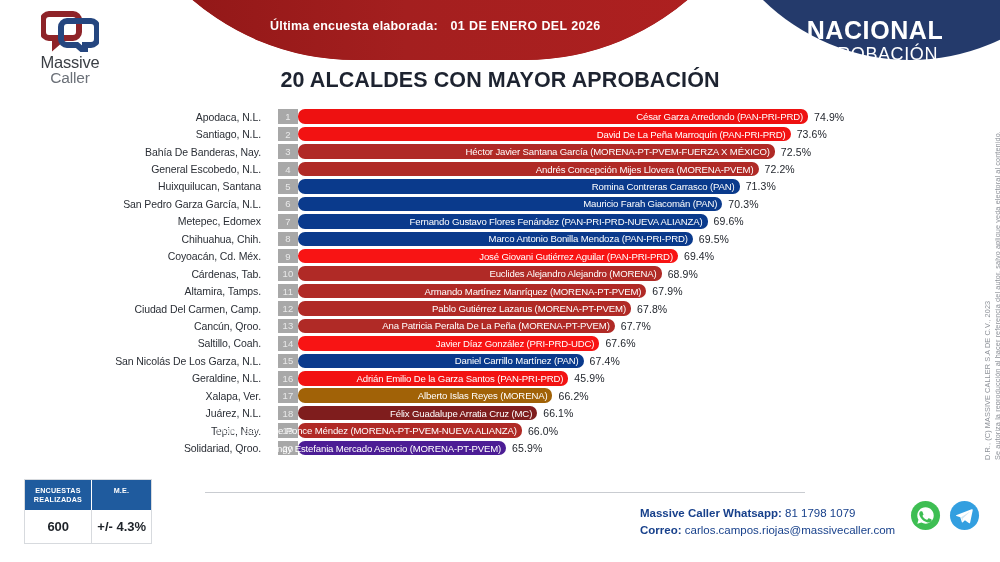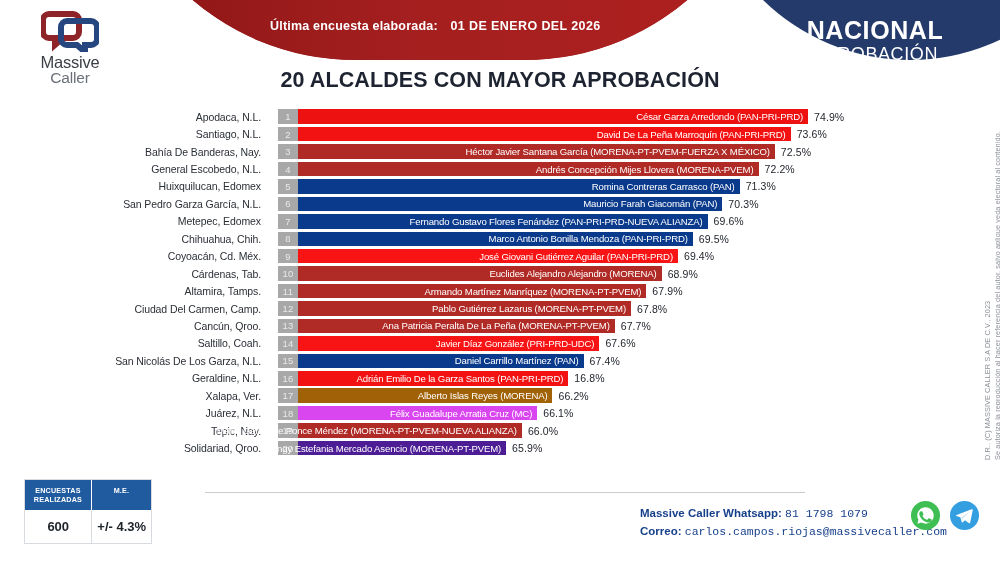--- a/index.html
+++ b/index.html
@@ -67,21 +67,21 @@
     font-size: 10.5px; color: #2b2f36; white-space: nowrap; letter-spacing: -.1px;
   }
   .rank {
     width: 20px; height: 14.5px; background: #a8a8a8; color: #e9e9e9;
     font-size: 9.5px; display: flex; align-items: center; justify-content: center;
     flex: 0 0 20px; letter-spacing: .2px;
   }
   .bar-wrap { position: relative; flex: 1; height: 14.5px; }
   .bar {
     position: absolute; left: 0; top: 0; height: 14.5px;
-    display: flex; align-items: center; justify-content: flex-end;
+    display: flex; align-items: center; justify-content: flex-end; border-radius: 7px;
   }
   .bar-label {
     font-size: 9.6px; color: #ffffff; white-space: nowrap;
     padding-right: 5px; letter-spacing: -.15px;
   }
   .pct {
     position: absolute; top: 0; height: 14.5px; display: flex; align-items: center;
     font-size: 10.5px; color: #23272e; white-space: nowrap; letter-spacing: .1px;
   }
 
@@ -105,21 +105,21 @@
   .stats-body div {
     font-size: 13px; font-weight: 700; color: #1d2228; text-align: center;
     padding: 9px 2px;
   }
   .sb1 { width: 68px; border-right: 1px solid #d7dade; }
   .sb2 { width: 59px; }
 
   .contact { position: absolute; left: 640px; top: 505px; line-height: 1.45; }
   .contact div { font-size: 11.5px; color: #17408B; white-space: nowrap; }
   .contact b { font-weight: 700; }
-  .contact span { font-weight: 400; font-family: Liberation Mono, monospace; }
+  .contact span { font-weight: 400; }
 
   .social { position: absolute; left: 910px; top: 500px; display: flex; gap: 8px; }
   .soc { width: 31px; height: 31px; border-radius: 50%; display: block; }
 
   
   .copyright {
     position: absolute; right: 1px; top: 108px; width: 26px; height: 360px;
   }
   .copyright div {
     position: absolute; transform-origin: left top;
@@ -195,21 +195,21 @@
         <div class="city">General Escobedo, N.L.</div>
         <div class="rank">4</div>
         <div class="bar-wrap">
           <div class="bar" style="width: 460.53px; left: 0px; background: rgb(176, 42, 38);">
             <span class="bar-label">Andrés Concepción Mijes Llovera (MORENA-PVEM)</span>
           </div>
           <div class="pct" style="left: 466.53px;">72.2%</div>
         </div>
       </div>
       <div class="row">
-        <div class="city">Huixquilucan, Edomex</div>
+        <div class="city">Huixquilucan, Santana</div>
         <div class="rank">5</div>
         <div class="bar-wrap">
           <div class="bar" style="width: 441.66px; left: 0px; background: rgb(10, 58, 140);">
             <span class="bar-label">Romina Contreras Carrasco (PAN)</span>
           </div>
           <div class="pct" style="left: 447.66px;">71.3%</div>
         </div>
       </div>
       <div class="row">
         <div class="city">San Pedro Garza García, N.L.</div>
@@ -311,38 +311,38 @@
           <div class="pct" style="left: 291.6px;">67.4%</div>
         </div>
       </div>
       <div class="row">
         <div class="city">Geraldine, N.L.</div>
         <div class="rank">16</div>
         <div class="bar-wrap">
           <div class="bar" style="width: 270.3px; left: 0px; background: rgb(242, 18, 18);">
             <span class="bar-label">Adrián Emilio De la Garza Santos (PAN-PRI-PRD)</span>
           </div>
-          <div class="pct" style="left: 276.3px;">16.8%</div>
+          <div class="pct" style="left: 276.3px;">45.9%</div>
         </div>
       </div>
       <div class="row">
         <div class="city">Xalapa, Ver.</div>
         <div class="rank">17</div>
         <div class="bar-wrap">
           <div class="bar" style="width: 254.49px; left: 0px; background: #a16207;">
             <span class="bar-label">Alberto Islas Reyes (MORENA)</span>
           </div>
           <div class="pct" style="left: 260.49px;">66.2%</div>
         </div>
       </div>
       <div class="row">
         <div class="city">Juárez, N.L.</div>
         <div class="rank">18</div>
         <div class="bar-wrap">
-          <div class="bar" style="width: 239.19px; left: 0px; background: #d946ef;">
+          <div class="bar" style="width: 239.19px; left: 0px; background: #7f1d1d;">
             <span class="bar-label">Félix Guadalupe Arratia Cruz (MC)</span>
           </div>
           <div class="pct" style="left: 245.19px;">66.1%</div>
         </div>
       </div>
       <div class="row">
         <div class="city">Tepic, Nay.</div>
         <div class="rank">19</div>
         <div class="bar-wrap">
           <div class="bar" style="width: 223.89px; left: 0px; background: rgb(176, 42, 38);">

